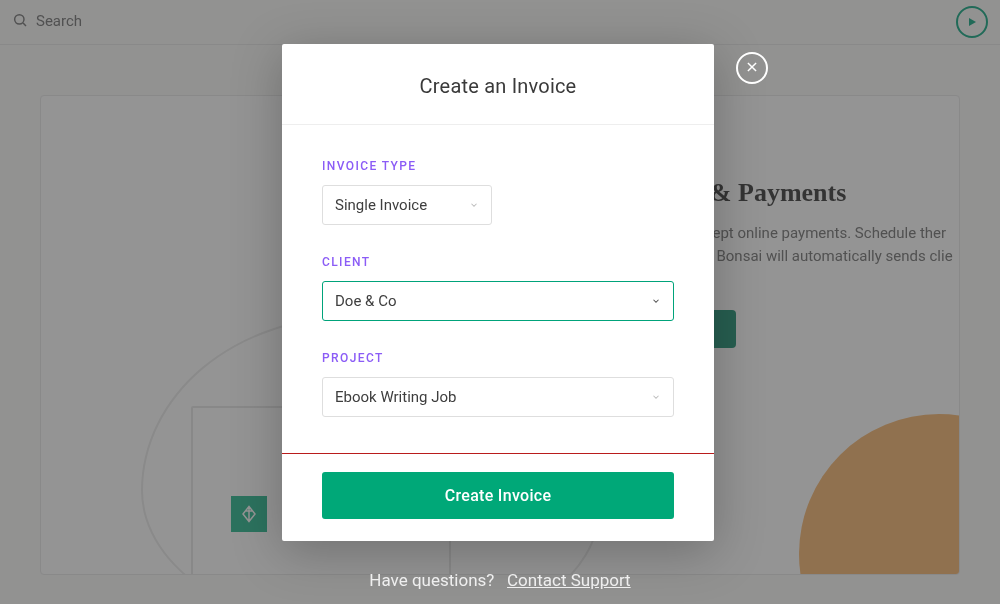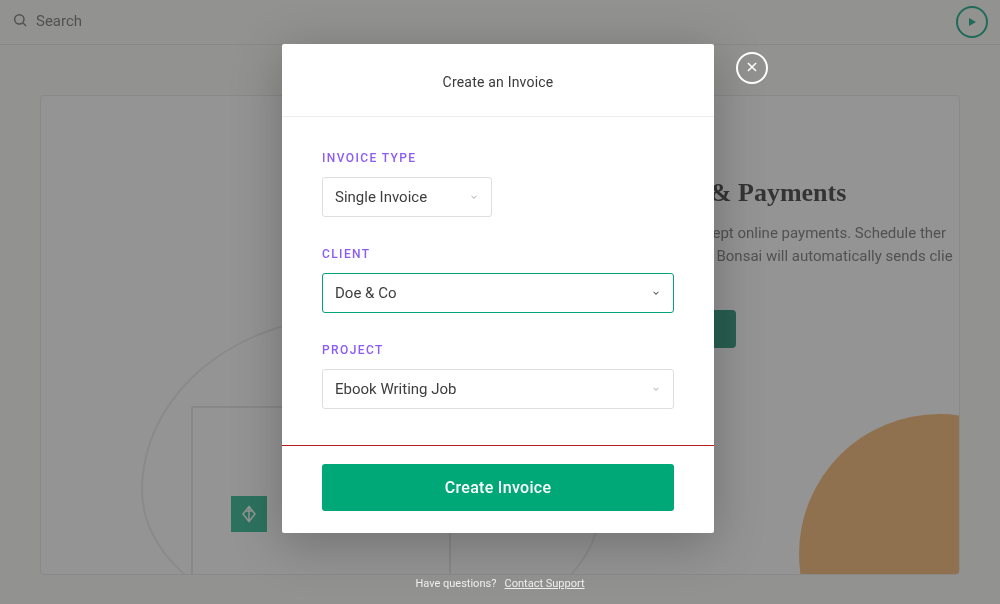--- a/index.html
+++ b/index.html
@@ -117,21 +117,21 @@
       background: #fff;
       border-radius: 2px;
       box-shadow: 0 10px 50px rgba(0,0,0,0.25);
     }
     .modal-header {
       text-align: center;
       padding: 30px 24px 26px;
       border-bottom: 1px solid #eeeeee;
     }
     .modal-title {
-      font-size: 14px;
+      font-size: 20px;
       color: #3a3a3a;
       font-weight: 400;
       letter-spacing: 0.2px;
     }
     .modal-body {
       padding: 34px 40px 20px;
     }
     .form-group { margin-bottom: 30px; }
     .form-label {
       font-size: 12px;
@@ -193,21 +193,21 @@
       cursor: pointer;
     }
 
     .foot-help {
       position: absolute;
       z-index: 21;
       bottom: 14px;
       left: 0;
       right: 0;
       text-align: center;
-      font-size: 11px;
+      font-size: 17px;
       color: #efefef;
     }
     .foot-help .link { text-decoration: underline; }
   </style>
 </head>
 <body>
 
 <div class="header-bar">
   <div class="search-area">
     <span>

